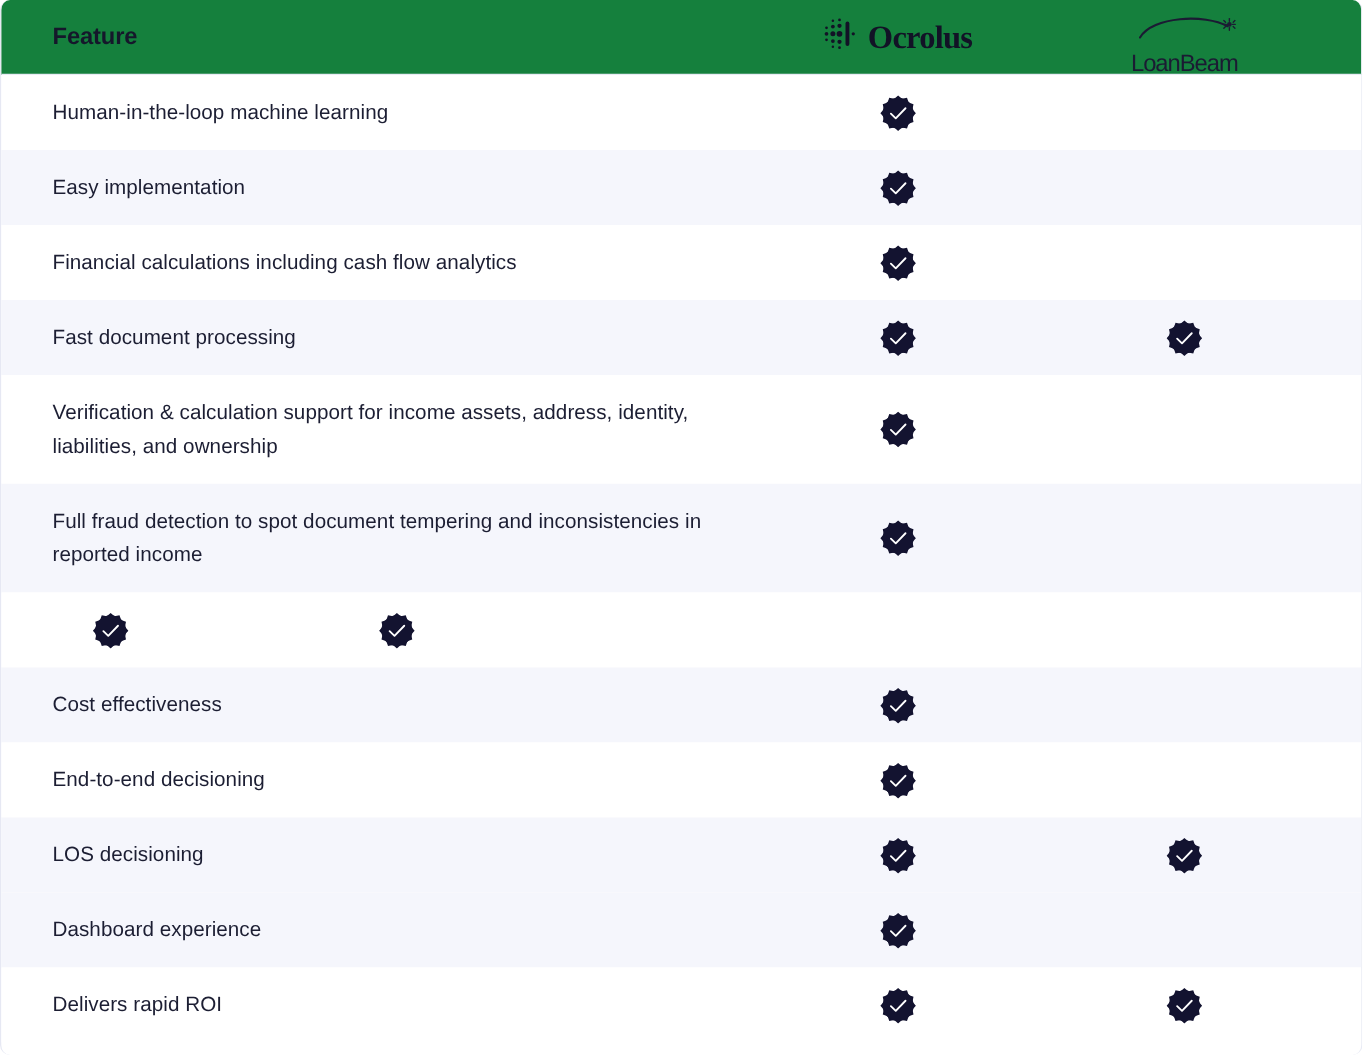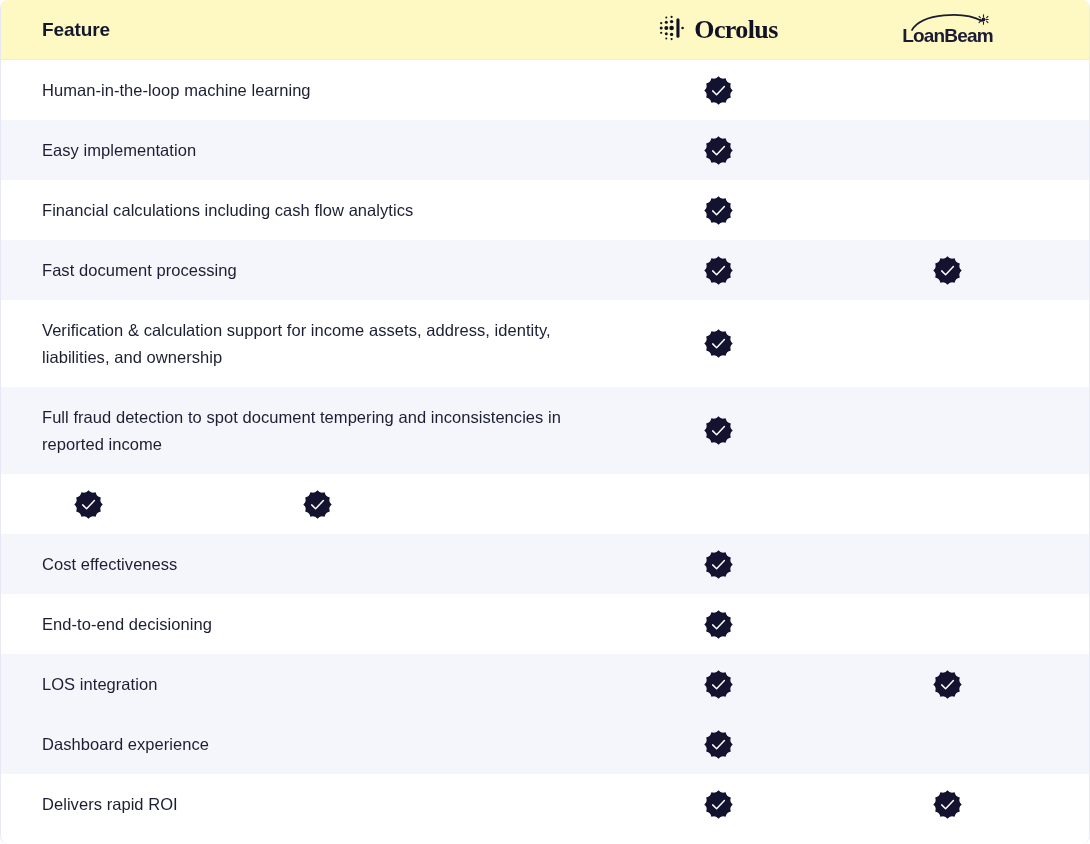--- a/index.html
+++ b/index.html
@@ -49,21 +49,21 @@
     justify-content: center;
   }
   .cell-vendor.vendor-b {
     flex: 0 0 auto;
     width: 283px;
   }
 
   
   .table-header {
     height: 60px;
-    background: #fef9c3;
+    background: #15803d;
     border-bottom: 1px solid #e9ebf5;
   }
   .header-title {
     font-size: 19px;
     font-weight: 700;
     color: #15172b;
     letter-spacing: -0.1px;
   }
 
   
@@ -81,25 +81,25 @@
     line-height: 1;
   }
   .logo-loanbeam {
     position: relative;
     width: 100px;
     height: 40px;
   }
   .logo-loanbeam .wordmark {
     position: absolute;
     left: 0;
-    top: 16px;
+    top: 32px;
     width: 100px;
     text-align: center;
     font-size: 19px;
-    font-weight: 700;
+    font-weight: 400;
     color: #1b1b33;
     letter-spacing: -0.8px;
     line-height: 1;
   }
   .logo-loanbeam svg {
     position: absolute;
     left: 0;
     top: 0;
   }
 
@@ -334,21 +334,21 @@
               <circle cx="14.5" cy="14.5" r="12.4" fill="#131330"></circle>
               <path d="M8.7 14.9 L12.6 18.7 L20.4 10.6" fill="none" stroke="#ffffff" stroke-width="1.5" stroke-linecap="round" stroke-linejoin="round"></path>
             </svg>
           </span>
         </div>
         <div class="cell-vendor vendor-b">
           <span class="empty-mark"></span>
         </div>
       </div>
       <div class="trow feature-row even">
-        <div class="cell-feature"><span class="feature-label">LOS integration</span></div>
+        <div class="cell-feature"><span class="feature-label">LOS decisioning</span></div>
         <div class="cell-vendor">
           <span>
             <svg class="check-badge" viewBox="0 0 29 29" aria-hidden="true">
               <path d="M14.50 0.30 L17.58 3.01 L21.60 2.20 L22.91 6.09 L26.80 7.40 L25.99 11.42 L28.70 14.50 L25.99 17.58 L26.80 21.60 L22.91 22.91 L21.60 26.80 L17.58 25.99 L14.50 28.70 L11.42 25.99 L7.40 26.80 L6.09 22.91 L2.20 21.60 L3.01 17.58 L0.30 14.50 L3.01 11.42 L2.20 7.40 L6.09 6.09 L7.40 2.20 L11.42 3.01 Z" fill="#131330"></path>
               <circle cx="14.5" cy="14.5" r="12.4" fill="#131330"></circle>
               <path d="M8.7 14.9 L12.6 18.7 L20.4 10.6" fill="none" stroke="#ffffff" stroke-width="1.5" stroke-linecap="round" stroke-linejoin="round"></path>
             </svg>
           </span>
         </div>
         <div class="cell-vendor vendor-b">

